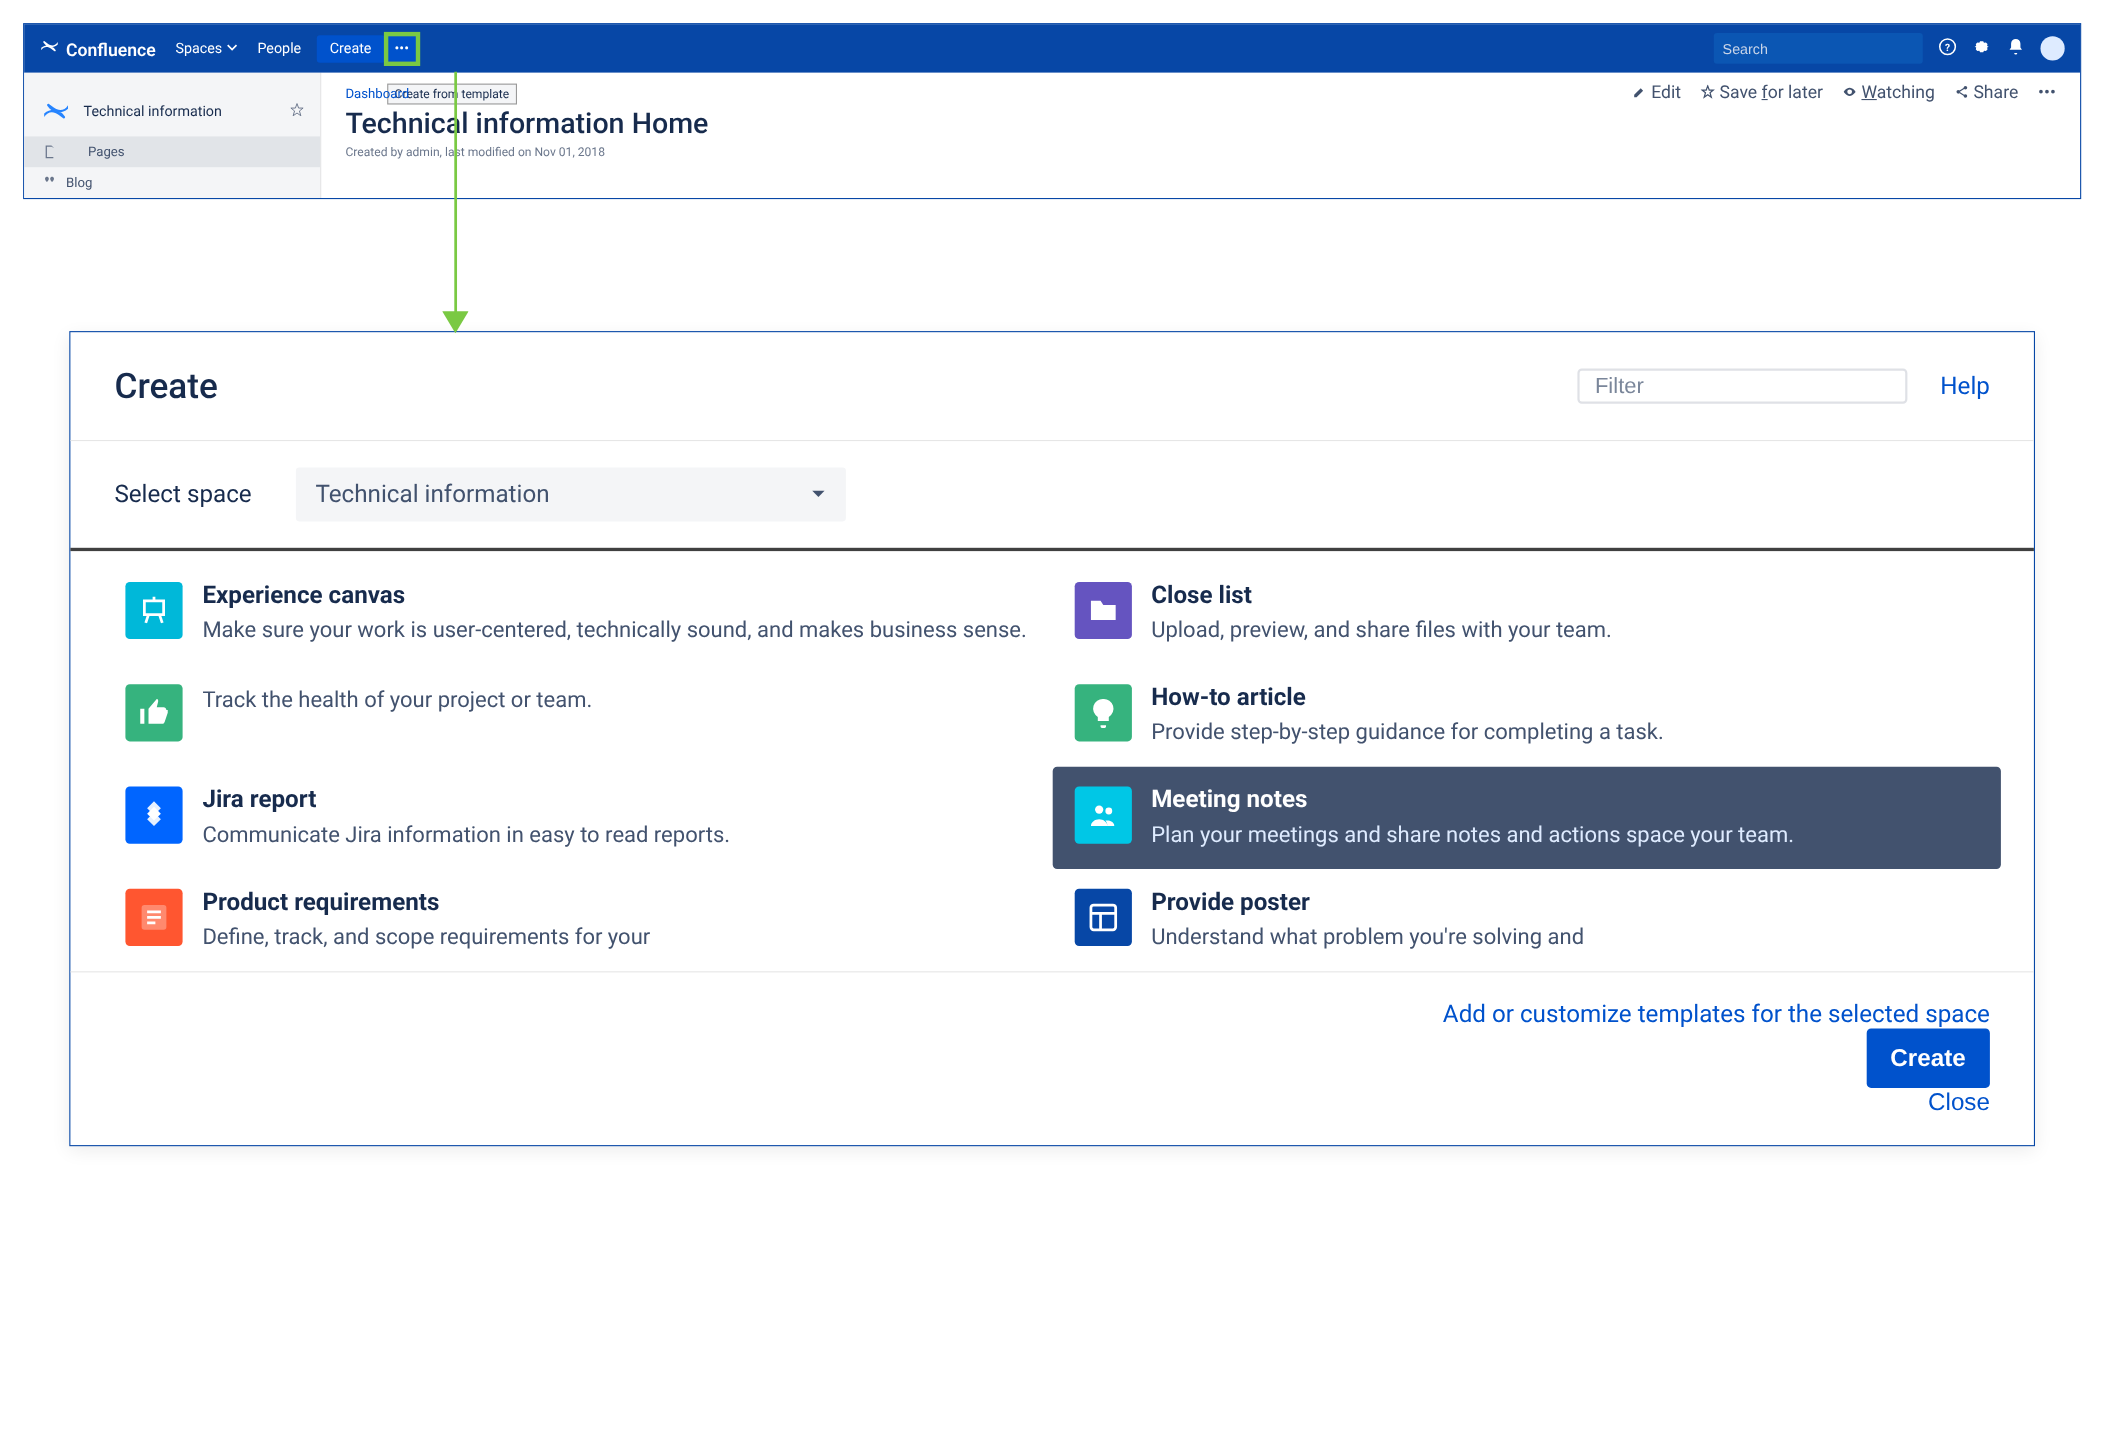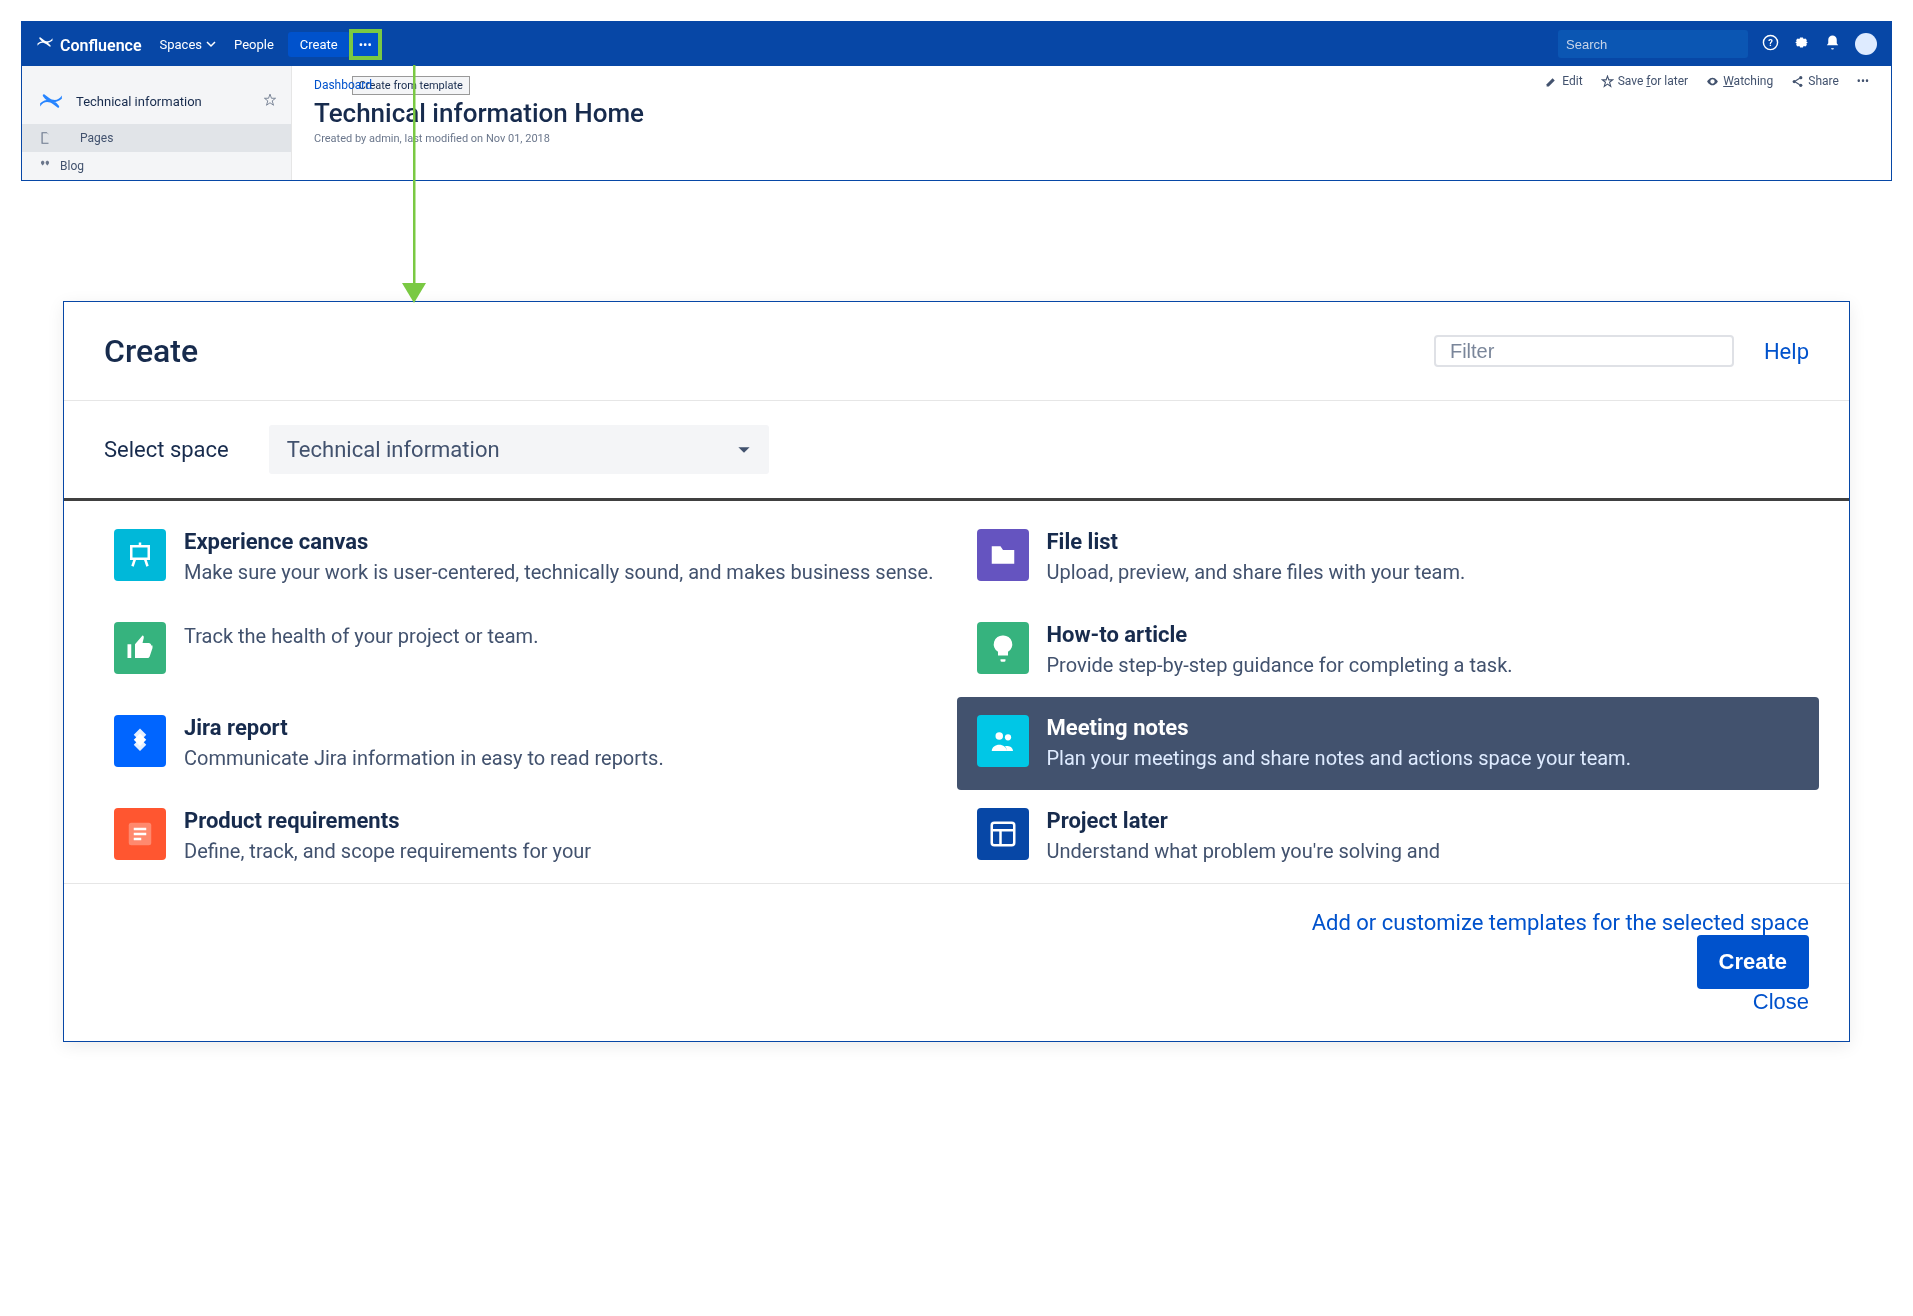--- a/index.html
+++ b/index.html
@@ -70,21 +70,21 @@
     .sidebar-item { display:flex; align-items:center; padding: 7px 16px; gap: 8px; font-size: 12px; color: #42526e; cursor:pointer; }
     .sidebar-item.active { background: #e1e4e8; gap: 28px; }
     .sidebar-item svg { width: 14px; height: 14px; fill: #6b778c; }
 
     .main-area { flex: 1; padding: 12px 22px; }
     .breadcrumb { font-size: 12px; color: #0052cc; margin-bottom: 6px; }
     .page-title { font-size: 26px; font-weight: 500; color: #172b4d; margin-bottom: 4px; }
     .meta { font-size: 11px; color: #6b778c; }
     .page-actions { display:flex; align-items:center; gap: 18px; position:absolute; right: 22px; top: 8px; }
     .main-area-wrap { position: relative; }
-    .page-action-item { font-size: 12px; color: #42526e; display:flex; align-items:center; gap:4px; cursor:pointer; }
+    .page-action-item { font-size: 16px; color: #42526e; display:flex; align-items:center; gap:4px; cursor:pointer; }
     .page-action-item svg { width:13px; height:13px; fill:#42526e; }
     .underline-letter { text-decoration: underline; }
 
     
     .arrow-svg { position: absolute; top: 44px; left: 392px; width: 3px; height: 220px; pointer-events: none; }
     .arrowhead { position: absolute; top: 258px; left: 381px; pointer-events: none; }
 
     
     .dialog {
       margin: 120px 42px 20px 42px;
@@ -325,21 +325,21 @@
               <div class="template-desc">Make sure your work is user-centered, technically sound, and makes business sense.</div>
             </div>
           </div>
           <div class="template-item">
             <div class="template-icon ic-purple">
               <svg viewBox="0 0 24 24">
                 <path d="M3 5h7l2 3h9v11H3V5z" fill="#fff"></path>
               </svg>
             </div>
             <div class="template-text">
-              <div class="template-title">File list</div>
+              <div class="template-title">Close list</div>
               <div class="template-desc">Upload, preview, and share files with your team.</div>
             </div>
           </div>
           <div class="template-item">
             <div class="template-icon ic-green">
               <svg viewBox="0 0 24 24">
                 <path d="M2 20h3V9H2v11zm19-10c0-1-1-2-2-2h-5l1-4V3c0-.5-.5-1-1-1l-6 7v11h10c1 0 1.5-.7 1.8-1.5L22 12v-2z" fill="#fff"></path>
               </svg>
             </div>
             <div class="template-text">
@@ -398,21 +398,21 @@
           </div>
           <div class="template-item">
             <div class="template-icon ic-dkblue">
               <svg viewBox="0 0 24 24">
                 <rect x="3" y="3" width="18" height="18" rx="2" fill="none" stroke="#fff" stroke-width="2"></rect>
                 <line x1="3" y1="9" x2="21" y2="9" stroke="#fff" stroke-width="2"></line>
                 <line x1="10" y1="9" x2="10" y2="21" stroke="#fff" stroke-width="2"></line>
               </svg>
             </div>
             <div class="template-text">
-              <div class="template-title">Project later</div>
+              <div class="template-title">Provide poster</div>
               <div class="template-desc">Understand what problem you're solving and</div>
             </div>
           </div>
         </div>
     </div>
     <div class="dialog-footer">
       <span class="footer-link">Add or customize templates for the selected space</span>
       <button class="create-btn">Create</button>
       <button class="close-btn">Close</button>
     </div>

